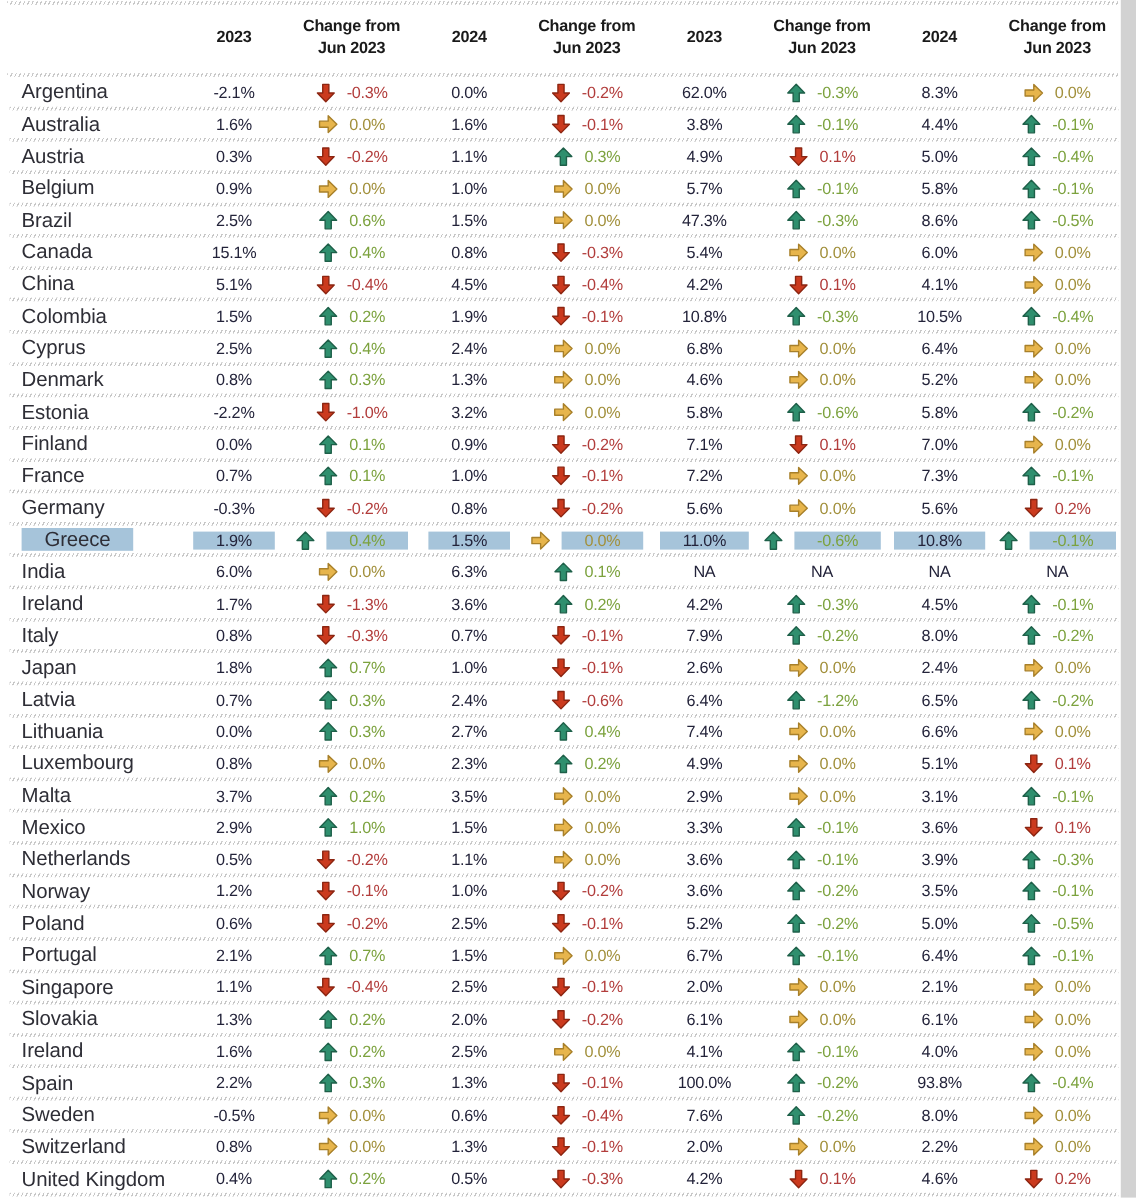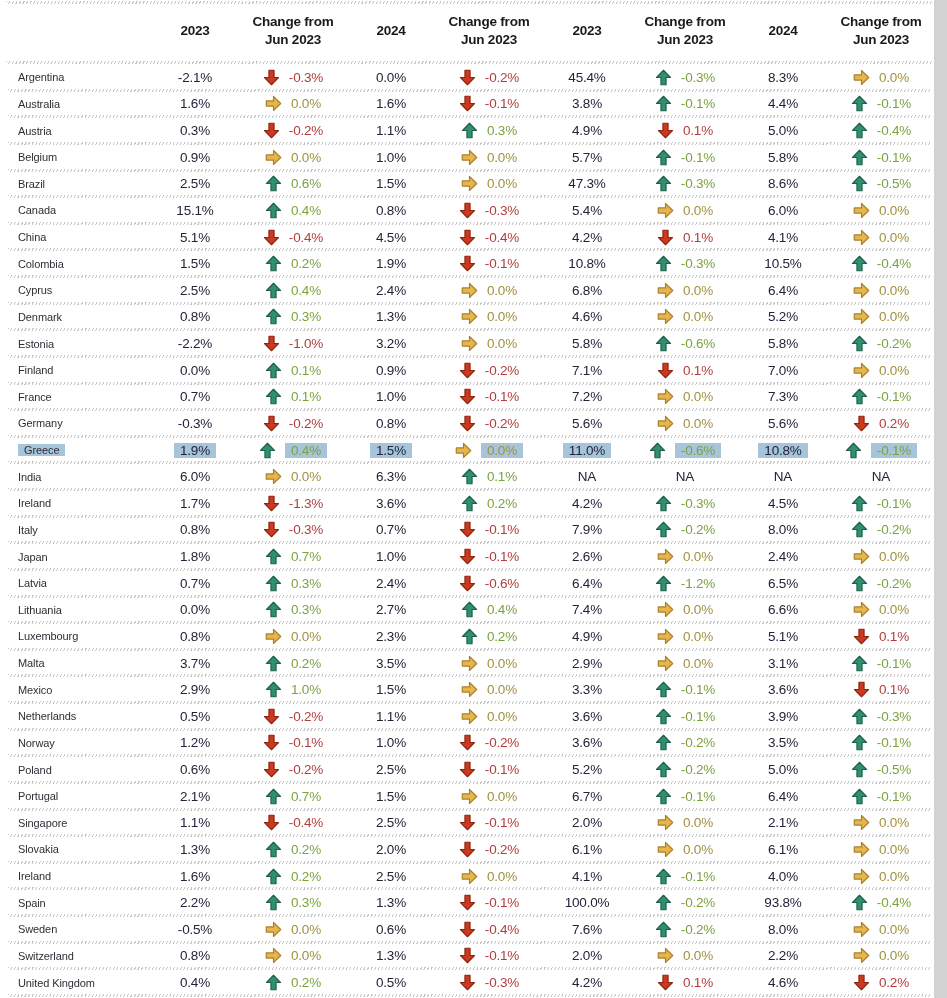--- a/index.html
+++ b/index.html
@@ -16,30 +16,30 @@
   }
   .top-sep{position:absolute;left:6px;top:1px;width:926px;}
   .grid-row{display:grid;grid-template-columns:140px repeat(8,98px);align-items:center;}
   .header-row{height:61px;}
   .hcell{
     text-align:center;font-weight:bold;font-size:13.5px;line-height:1.3;
     color:#1a1a1a;white-space:pre-line;letter-spacing:-0.2px;
   }
   .row{height:26.63px;position:relative;}
   .row .sep{position:absolute;left:2px;right:0;bottom:-1px;}
-  .country{font-size:11px;color:#2e2e36;padding-left:12px;letter-spacing:-0.1px;}
+  .country{font-size:17px;color:#2e2e36;padding-left:12px;letter-spacing:-0.1px;}
   .cell.val{text-align:center;font-size:13.5px;color:#23233a;letter-spacing:-0.2px;}
   .cell.chg{display:flex;align-items:center;justify-content:center;gap:9px;font-size:13.5px;letter-spacing:-0.2px;}
   .arrow{width:17px;height:17px;display:inline-flex;flex:0 0 auto;}
   .arrow svg{width:100%;height:100%;display:block;}
   .cnum.up{color:#7ca23e;}
   .cnum.down{color:#b23d3c;}
   .cnum.flat{color:#a2903c;}
   .num.na{color:#23233a;}
-  .hl{background:#a6c4da;padding:0 6px;}
+  .hl{background:#a6c4da;padding:0 19px;}
 </style>
 </head>
 <body>
 
 <div class="page">
   <div class="hatch top-sep"></div>
   <div class="table-wrap">
     <div class="grid-row header-row">
         <div></div>
         <div class="hcell">2023</div>
@@ -70,21 +70,21 @@
           </div>
           <div class="cell val"><span>0.0%</span></div>
           <div class="cell chg">
             <span class="arrow">
               <svg viewBox="0 0 16 16">
                 <path d="M8 14.8 L1.4 8 H5.6 V1.2 H10.4 V8 H14.6 Z" fill="#cb3a1e" stroke="#8c2511" stroke-width="1.1" stroke-linejoin="round"></path>
               </svg>
             </span>
             <span class="cnum down">-0.2%</span>
           </div>
-          <div class="cell val"><span>45.4%</span></div>
+          <div class="cell val"><span>62.0%</span></div>
           <div class="cell chg">
             <span class="arrow">
               <svg viewBox="0 0 16 16">
                 <path d="M8 1.2 L14.6 8 H10.4 V14.8 H5.6 V8 H1.4 Z" fill="#2f8f6e" stroke="#1e6049" stroke-width="1.1" stroke-linejoin="round"></path>
               </svg>
             </span>
             <span class="cnum up">-0.3%</span>
           </div>
           <div class="cell val"><span>8.3%</span></div>
           <div class="cell chg">

